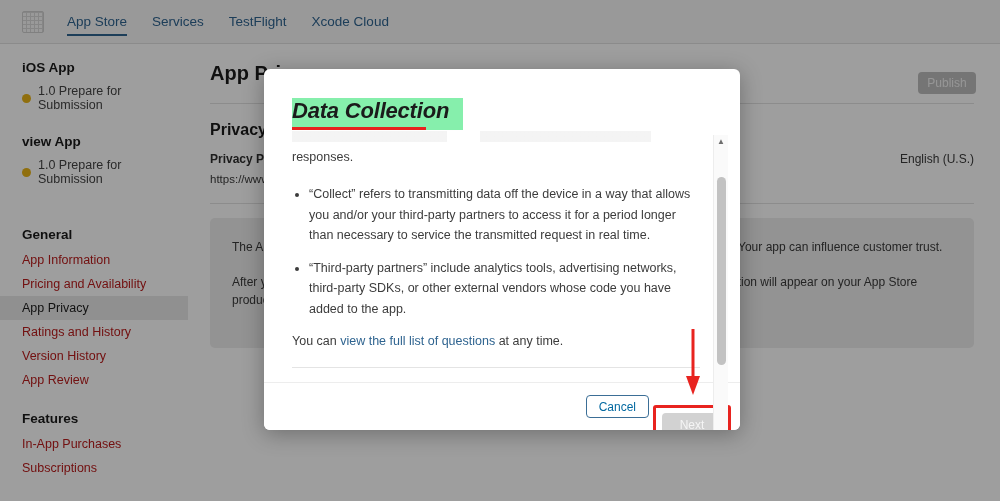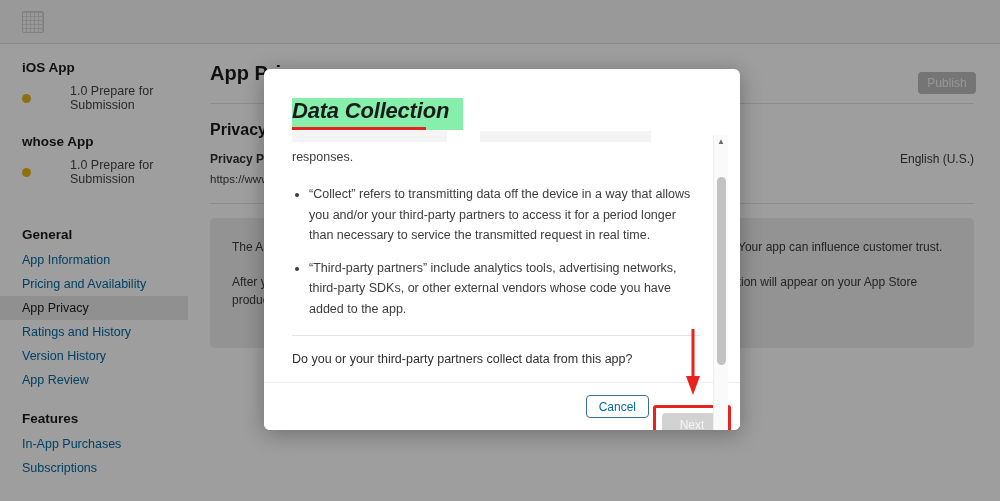--- a/index.html
+++ b/index.html
@@ -69,33 +69,32 @@
     font-size: 12.5px;
   }
   .sb-group-title {
     font-size: 13.5px; font-weight: bold; color: #1b1b1b;
     padding: 0 0 6px 22px;
   }
   .sb-ver {
     display: flex; align-items: center;
     padding: 3px 0 3px 22px; color: #444; font-size: 12.5px;
     cursor: pointer;
-    gap: 32px;
   }
   .sb-dot {
     width: 9px; height: 9px; border-radius: 50%;
     background: #e8b317; margin-right: 7px; flex: none;
   }
   .sb-gap { height: 19px; }
   .sb-link {
     padding: 4px 0 4px 22px; color: #2f6490; font-size: 12.5px;
     cursor: pointer;
   }
   .sb-item {
-    padding: 5px 0 5px 22px; color: #0369a1; font-size: 12.5px;
+    padding: 5px 0 5px 22px; color: #b91c1c; font-size: 12.5px;
     cursor: pointer;
   }
   .sb-item.sel { background: #e8e8e8; color: #1b1b1b; }
 
   
   .main {
     position: absolute; top: 44px; left: 188px;
     width: 812px; height: 457px;
     background: #ffffff;
     padding: 18px 26px 0 22px;
@@ -229,30 +228,36 @@
 </style>
 </head>
 <body>
 
 <div id="root">
 
   <div class="page">
 
     <div class="topnav">
       <div class="logo-mark"></div>
+      <div class="navlinks">
+        <div class="navlink active">App Store</div>
+        <div class="navlink">Services</div>
+        <div class="navlink">TestFlight</div>
+        <div class="navlink">Xcode Cloud</div>
+      </div>
     </div>
 
     <div class="sidebar">
       <div class="sb-group-title">iOS App</div>
       <div class="sb-ver">
         <span class="sb-dot"></span>
         <span>1.0 Prepare for Submission</span>
       </div>
       <div class="sb-gap"></div>
-      <div class="sb-group-title">whose App</div>
+      <div class="sb-group-title">view App</div>
       <div class="sb-ver">
         <span class="sb-dot"></span>
         <span>1.0 Prepare for Submission</span>
       </div>
       <div class="sb-gap"></div>
       <div class="sb-gap"></div>
       <div class="sb-group-title">General</div>
       <div class="sb-item">App Information</div>
       <div class="sb-item">Pricing and Availability</div>
       <div class="sb-item sel">App Privacy</div>
@@ -298,20 +303,21 @@
       <div class="title-underline"></div>
     </div>
 
     <div class="modal-body">
       <div class="ghost-line"></div>
       <div class="body-text">responses.</div>
       <ul class="bullets">
         <li>“Collect” refers to transmitting data off the device in a way that allows you and/or your third-party partners to access it for a period longer than necessary to service the transmitted request in real time.</li>
         <li>“Third-party partners” include analytics tools, advertising networks, third-party SDKs, or other external vendors whose code you have added to the app.</li>
       </ul>
+      <div class="body-text"><span>You can </span><span class="link">view the full list of questions</span><span> at any time.</span></div>
       <div class="body-divider"></div>
       <div class="question">Do you or your third-party partners collect data from this app?</div>
 
     </div>
 
     <div class="mscroll">
       <div class="arrow up">▲</div>
       <div class="thumb"></div>
 
     </div>

